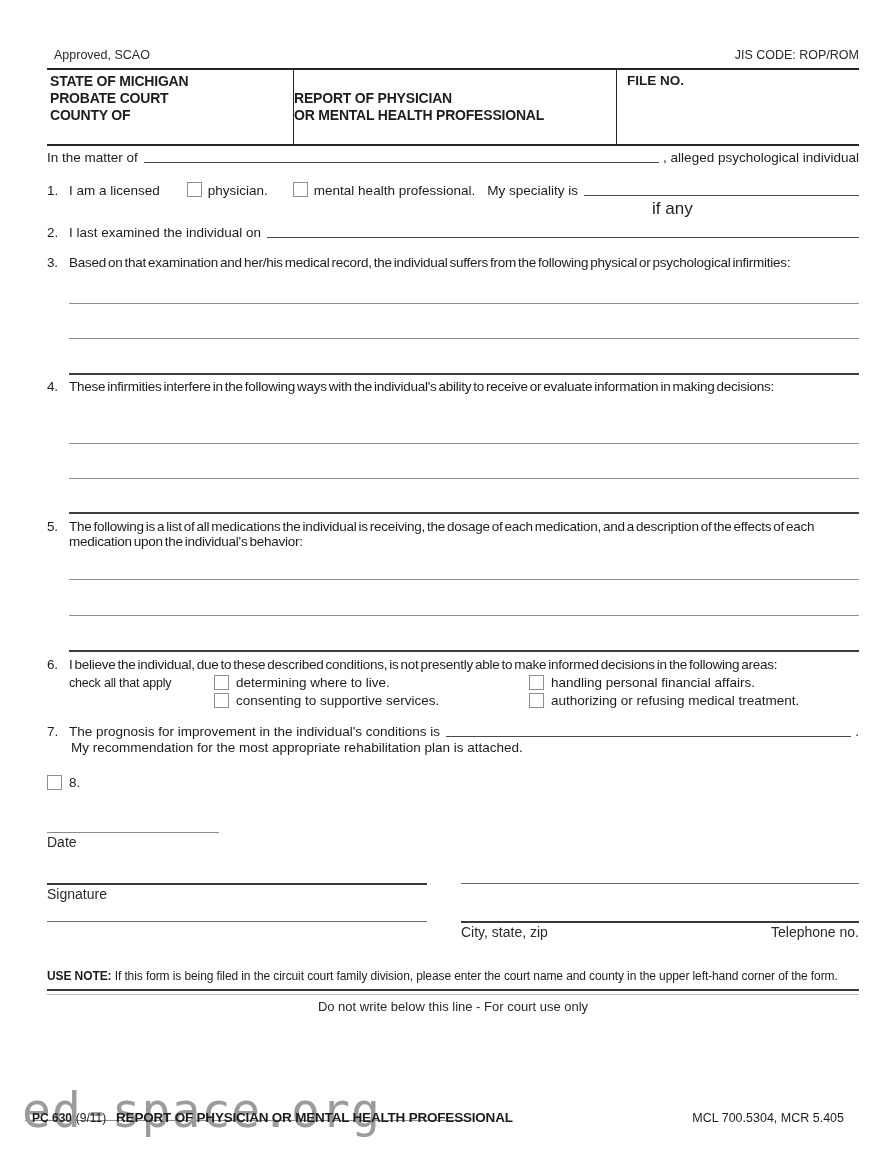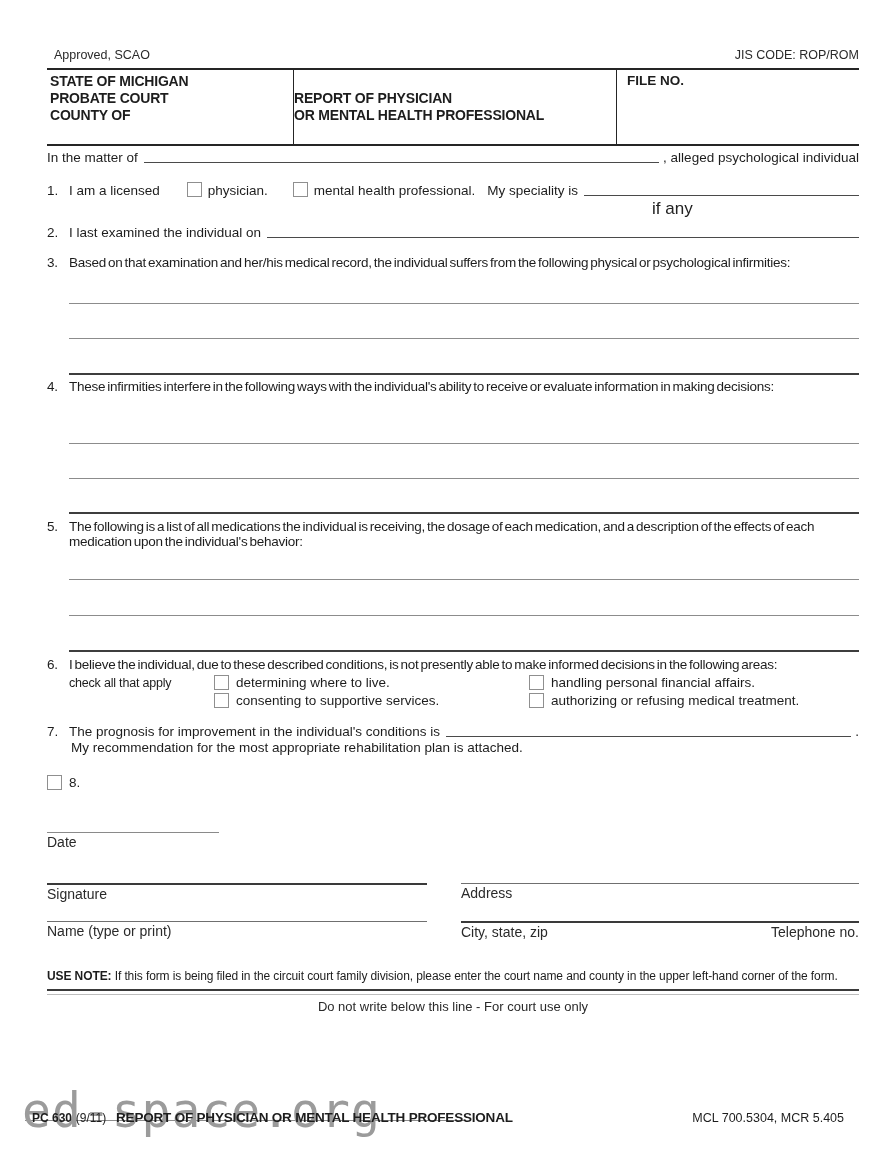--- a/index.html
+++ b/index.html
@@ -183,28 +183,26 @@
       <div class="lbl">Date</div>
     </div>
 
     <div class="siggrid" style="margin-top:17px;">
       <div class="sigleft">
         <div class="sline b2"></div>
         <div class="lbl">Signature</div>
       </div>
       <div class="sigright">
         <div class="sline b1"></div>
-        <div class="lbl">Address</div>
       </div>
     </div>
 
     <div class="siggrid" style="margin-top:3px;">
       <div class="sigleft">
         <div class="sline b1"></div>
-        <div class="lbl">Name (type or print)</div>
       </div>
       <div class="sigright">
         <div class="sline b2"></div>
         <div class="lbl citytel">
           <span>City, state, zip</span>
           <span>Telephone no.</span>
         </div>
       </div>
     </div>
 

